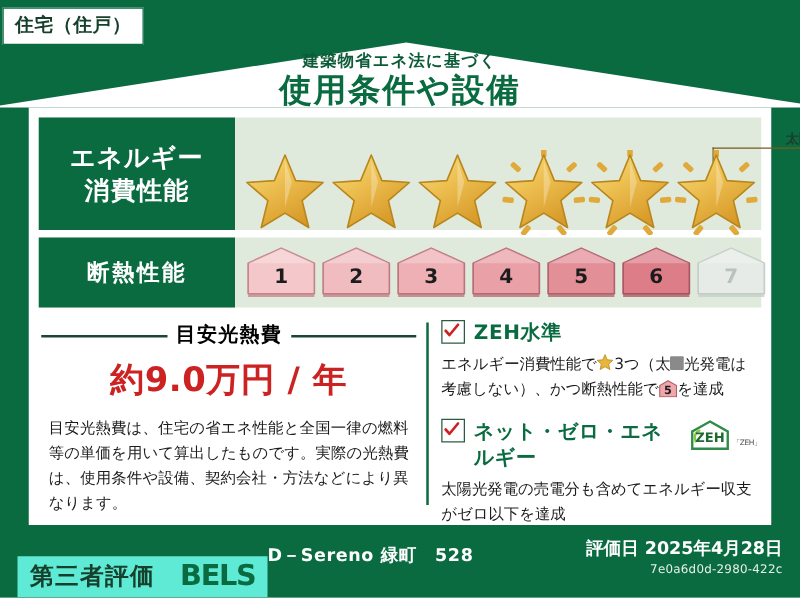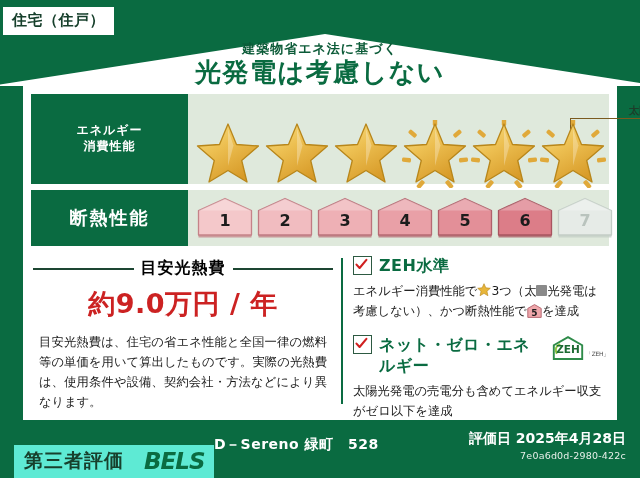--- a/index.html
+++ b/index.html
@@ -43,21 +43,21 @@
   
   .card{
     position:absolute;left:23px;top:86px;width:594px;height:334px;background:#fff;
   }
 
   
   .row-energy{position:absolute;left:8px;top:8px;width:578px;height:90px;background:#dfe9dc;}
   .rowlabel{
     position:absolute;left:0;top:0;width:157px;height:90px;background:#0a6b41;color:#fff;
     display:flex;flex-direction:column;align-items:center;justify-content:center;
-    font-size:12px;font-weight:bold;line-height:1.3;letter-spacing:1px;
+    font-size:20px;font-weight:bold;line-height:1.3;letter-spacing:1px;
   }
   .stars{position:absolute;left:163px;top:12px;width:412px;height:76px;}
   .star-wrap{position:absolute;width:68px;height:68px;}
   .star-svg{width:68px;height:68px;display:block;}
   .solar-bracket{
     position:absolute;left:376px;top:12px;width:232px;height:12px;
     border:1.6px solid #7a5a1f;border-bottom:none;box-sizing:border-box;
   }
   .solar-cap{
     position:absolute;left:376px;top:-2px;width:232px;text-align:center;
@@ -114,41 +114,41 @@
   .zeh-badge svg{width:34px;height:26px;display:block;}
   .zeh-cap{font-size:6px;color:#4a4a4a;letter-spacing:-.3px;padding-bottom:2px;}
 
   
   .foot{position:absolute;left:0;top:424px;width:640px;height:54px;}
   .bels{
     position:absolute;left:14px;top:6px;background:#5eead4;padding:3px 10px 4px 10px;
     display:flex;align-items:center;gap:20px;margin-top:15px;
   }
   .bels .jp{font-size:19px;font-weight:bold;color:#17402c;letter-spacing:1px;}
-  .bels .en{font-size:23px;font-weight:bold;color:#0a6b41;letter-spacing:-1px;font-style:italic;}
+  .bels .en{font-size:23px;font-weight:bold;color:#0a6b41;letter-spacing:-1px;}
   .prop{
     position:absolute;left:214px;top:12px;color:#fff;font-size:14px;font-weight:bold;letter-spacing:.5px;
   }
   .evdate{position:absolute;right:14px;top:6px;color:#fff;font-size:14px;font-weight:bold;text-align:right;}
   .evid{position:absolute;right:14px;top:26px;color:#e7efe9;font-size:9.5px;text-align:right;letter-spacing:.2px;}
 </style>
 </head>
 <body>
 
 <div class="label">
 
   <div class="roof">
     <div class="roof-tri"></div>
   </div>
 
   <div class="tag-dwelling">住宅（住戸）</div>
 
 
   <div class="head-sub">建築物省エネ法に基づく</div>
-  <div class="head-main">光発電は考慮しない</div>
+  <div class="head-main">使用条件や設備</div>
 
   <div class="card">
 
     <div class="row-energy">
       <div class="rowlabel">
         <span>エネルギー</span>
         <span>消費性能</span>
       </div>
 
       <div class="stars">

